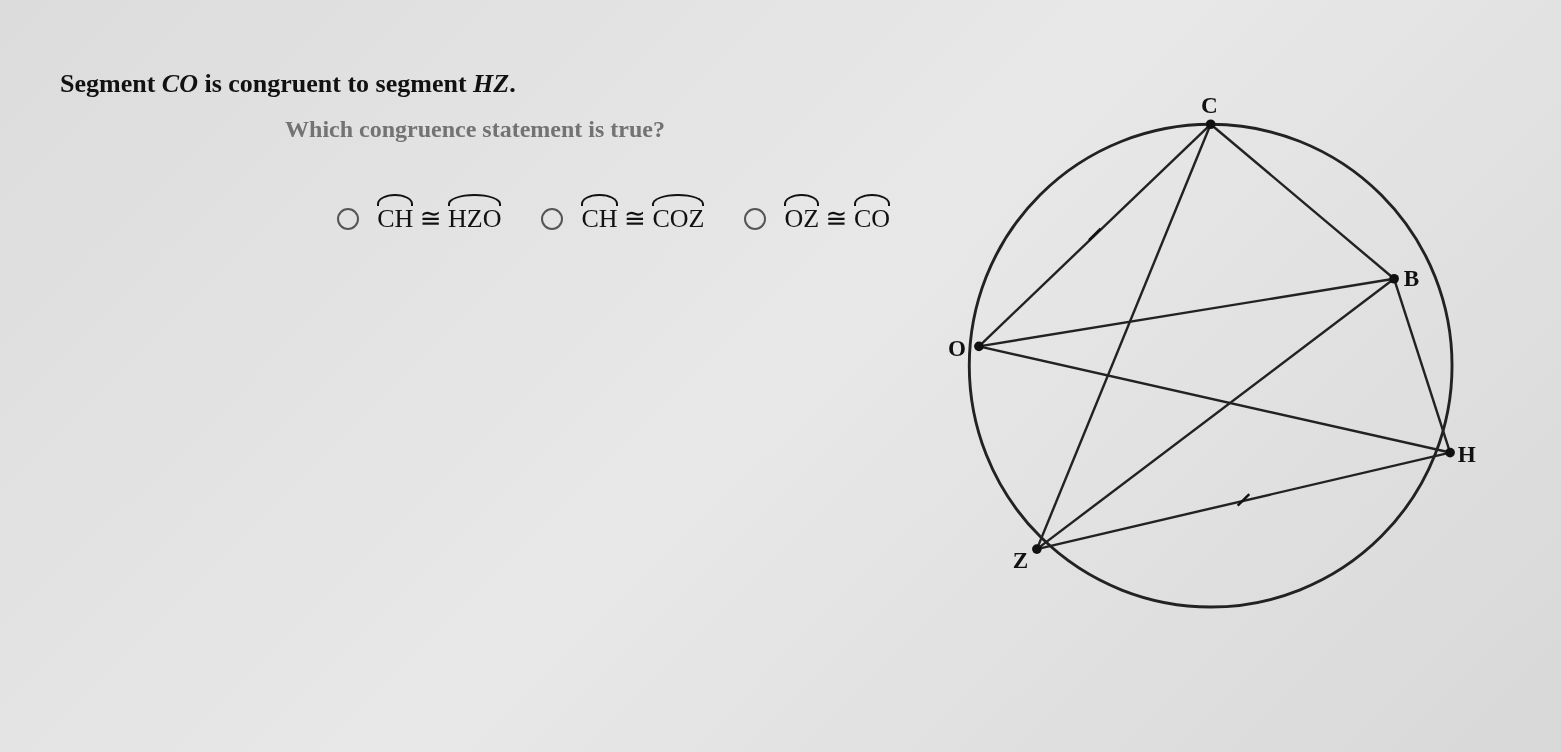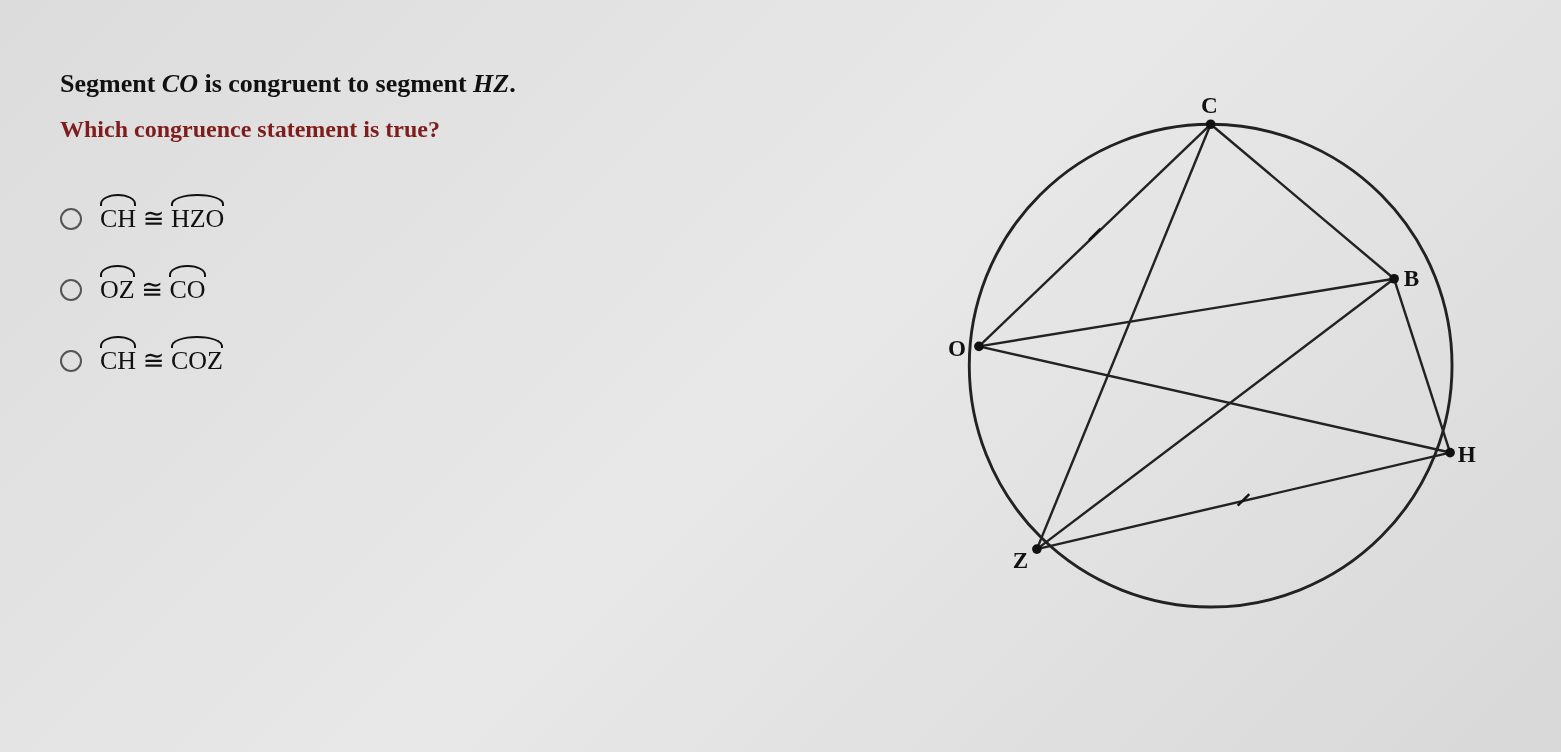--- a/index.html
+++ b/index.html
@@ -43,27 +43,28 @@
     }
 
     .problem-statement .segment-label {
       font-style: italic;
     }
 
     .question-text {
       font-size: 24px;
       font-weight: bold;
       margin-bottom: 60px;
-      color: #7f1d1d;
+      color: #737373;
+      text-align: center;
     }
 
     .options-list {
       list-style: none;
       display: flex;
-      flex-direction: column;
+      flex-direction: row;
       gap: 40px;
       justify-content: flex-end;
     }
 
     .option-item {
       display: flex;
       align-items: center;
       gap: 18px;
       font-size: 26px;
       color: #111;
@@ -144,35 +145,35 @@
           <span class="arc-label">CH</span>
           <span class="congruent-sym"> ≅ </span>
           <span class="arc-label">HZO</span>
         </span>
       </li>
 
 
       <li class="option-item">
         <div class="radio-circle"></div>
         <span>
+          <span class="arc-label">CH</span>
+          <span class="congruent-sym"> ≅ </span>
+          <span class="arc-label">COZ</span>
+        </span>
+      </li>
+
+      <li class="option-item">
+        <div class="radio-circle"></div>
+        <span>
           <span class="arc-label">OZ</span>
           <span class="congruent-sym"> ≅ </span>
           <span class="arc-label">CO</span>
         </span>
       </li>
 
-      <li class="option-item">
-        <div class="radio-circle"></div>
-        <span>
-          <span class="arc-label">CH</span>
-          <span class="congruent-sym"> ≅ </span>
-          <span class="arc-label">COZ</span>
-        </span>
-      </li>
-
     </ul>
   </div>
 
   <div class="right-panel">
     <div class="diagram-container">
       <svg class="diagram-svg" viewBox="0 0 580 580" xmlns="http://www.w3.org/2000/svg">
 
         <circle cx="300" cy="300" r="250" fill="none" stroke="#222" stroke-width="3"></circle>
 
         <line x1="300" y1="50" x2="60" y2="280" stroke="#222" stroke-width="2.5"></line>

